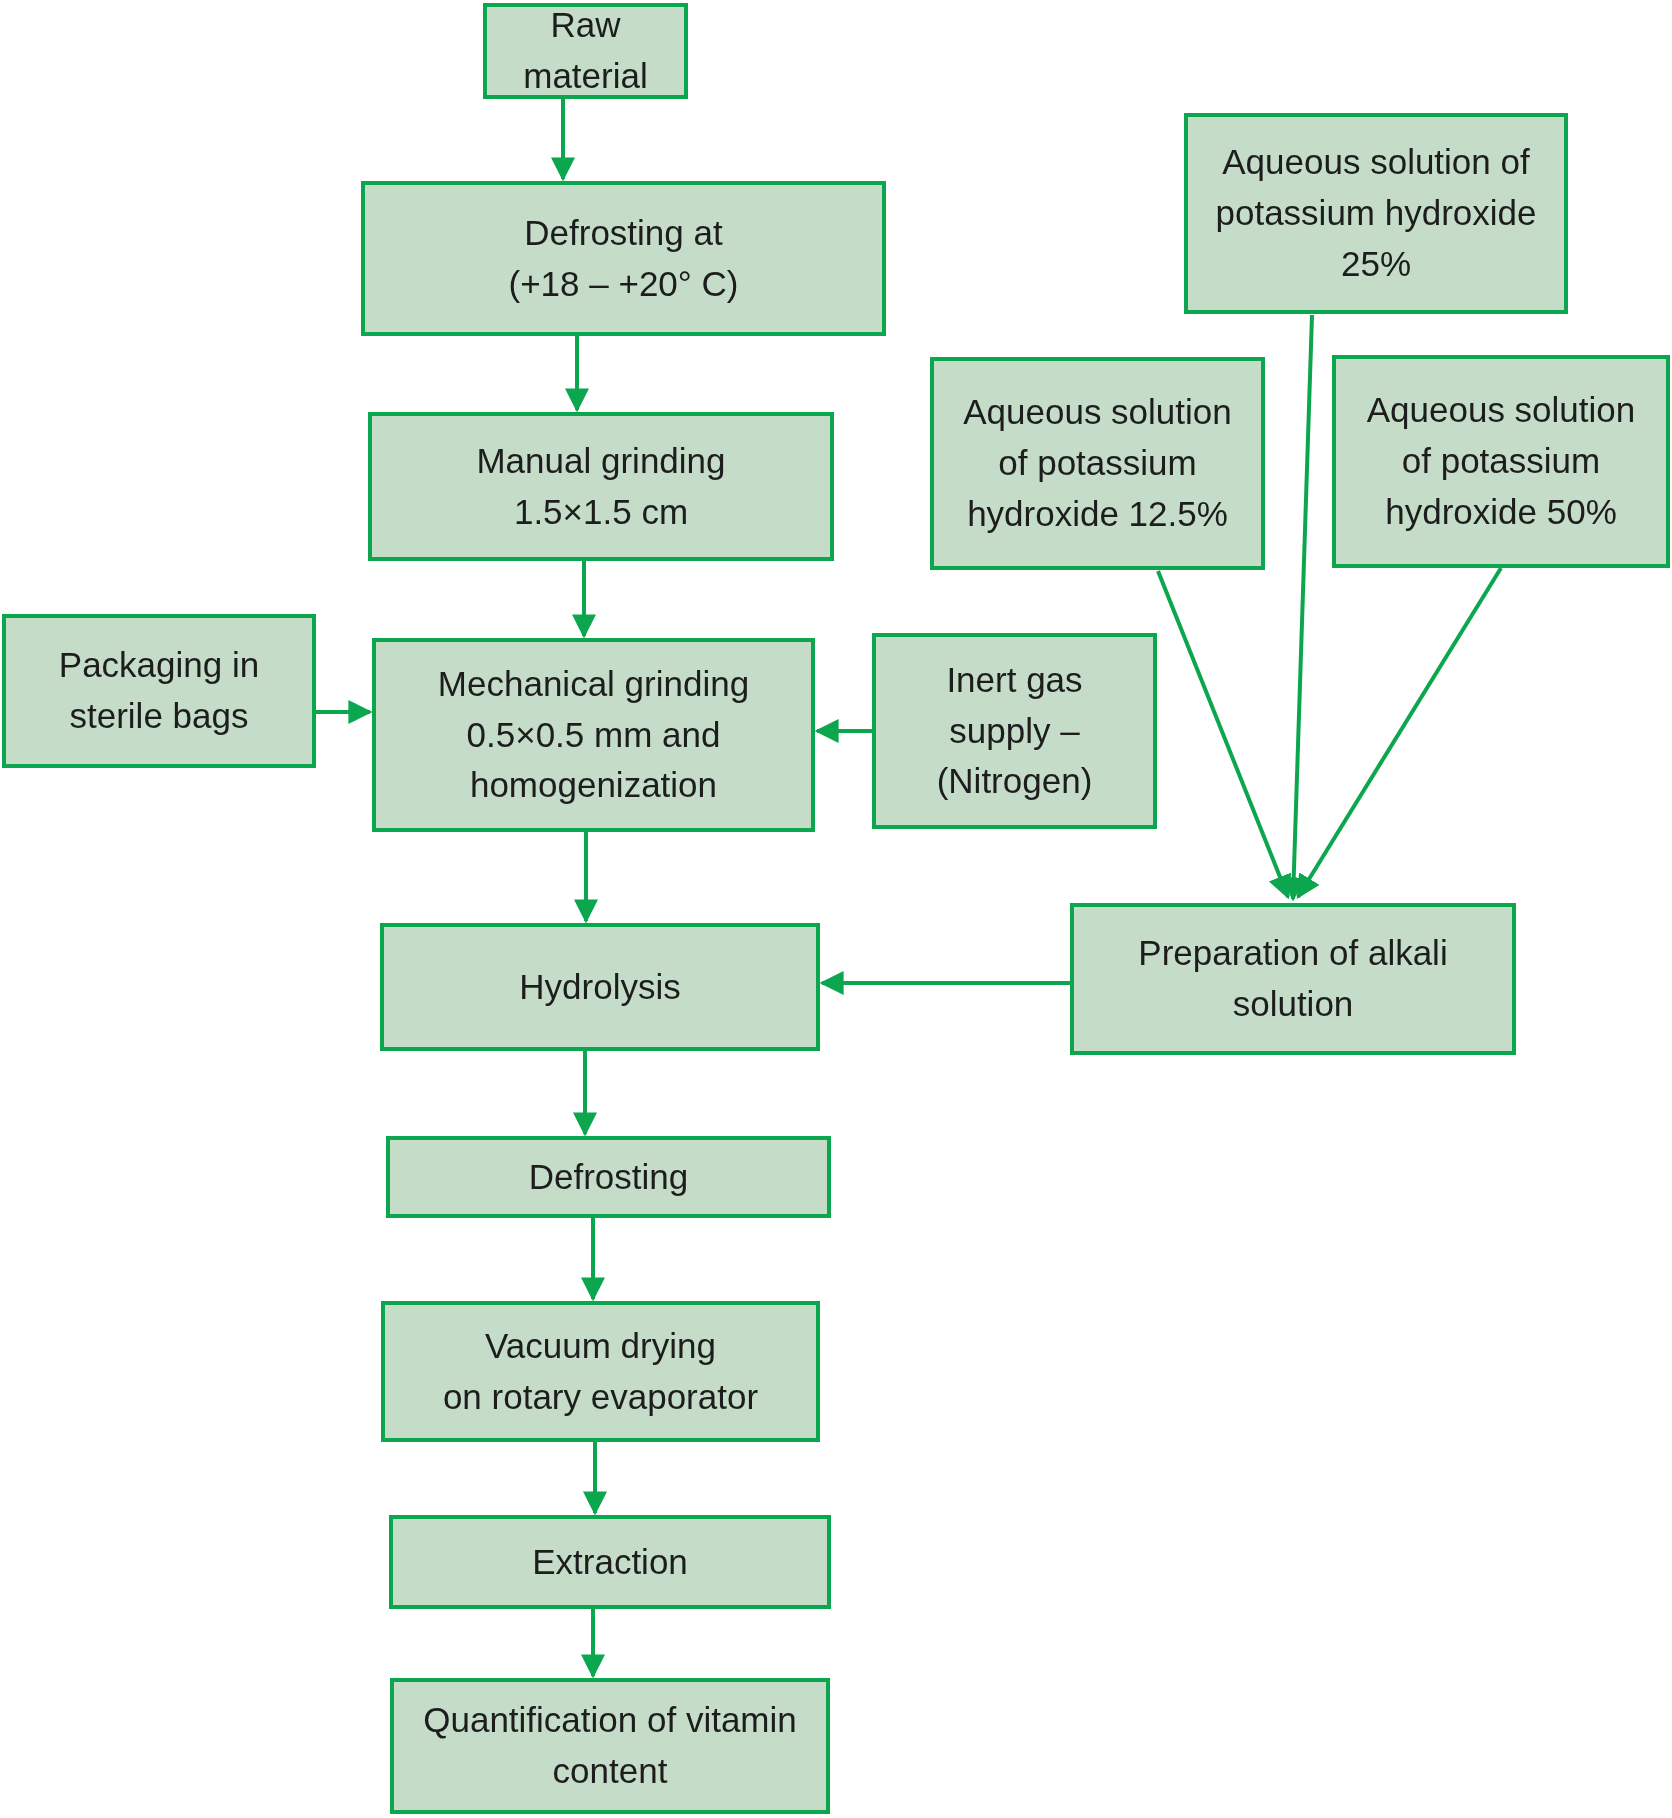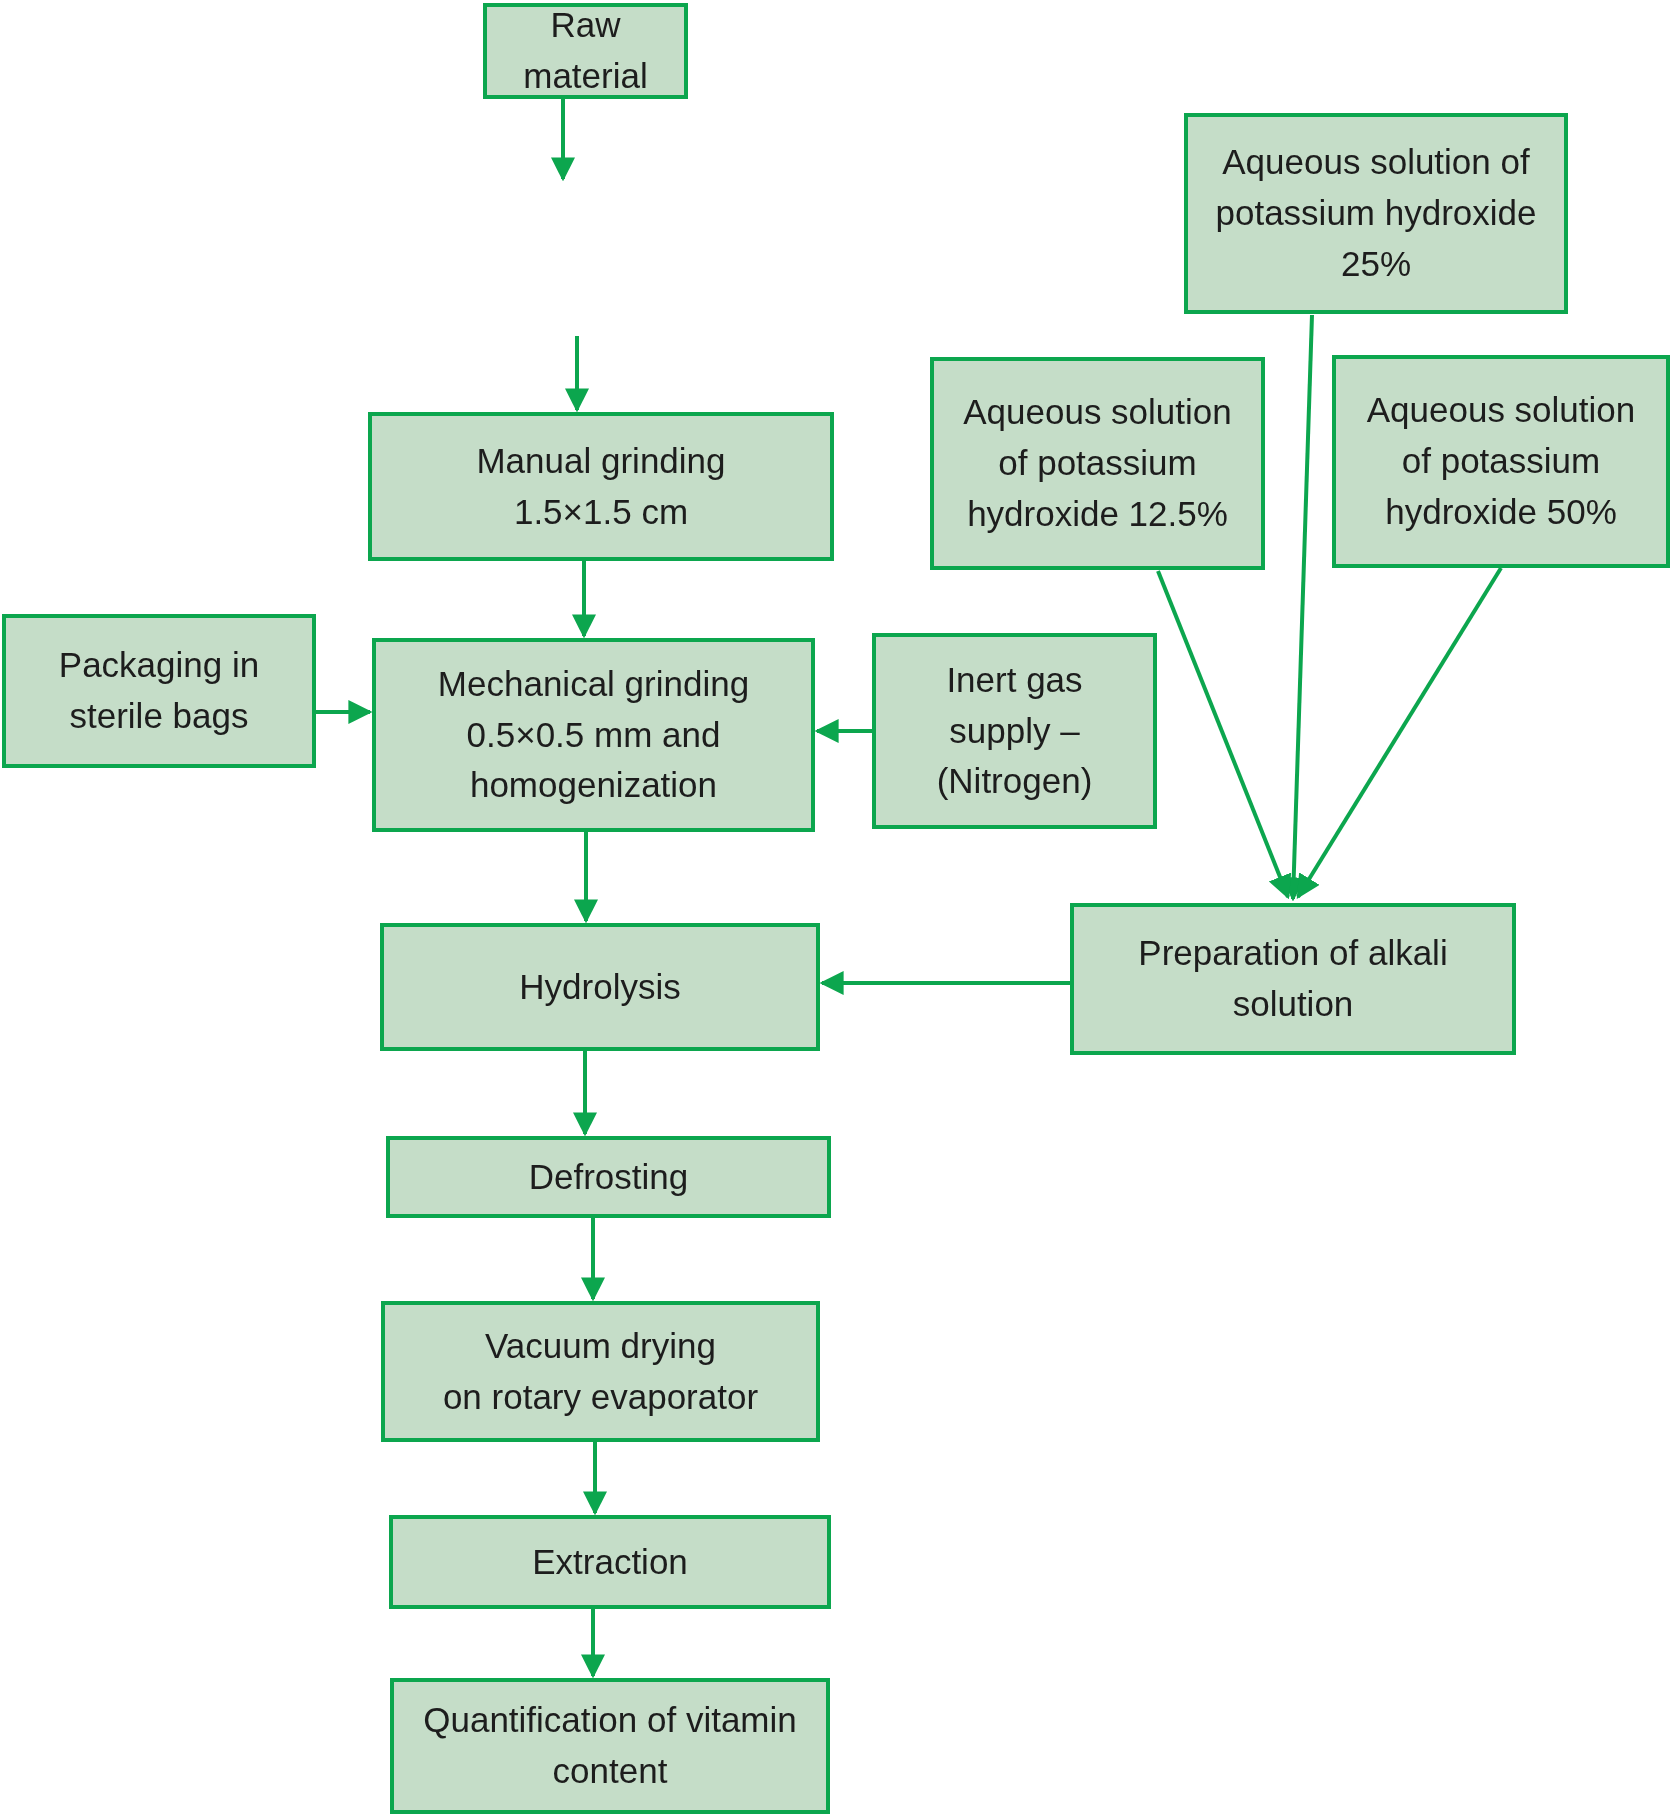--- a/index.html
+++ b/index.html
@@ -80,20 +80,22 @@
     <line class="edge" x1="875" y1="731" x2="817" y2="731" marker-end="url(#ah)"></line>
     <line class="edge" x1="1070" y1="983" x2="822" y2="983" marker-end="url(#ah)"></line>
     <line class="edge" x1="1312" y1="315" x2="1293" y2="899" marker-end="url(#ah)"></line>
     <line class="edge" x1="1158" y1="571" x2="1288" y2="897" marker-end="url(#ah)"></line>
     <line class="edge" x1="1501" y1="568" x2="1298" y2="897" marker-end="url(#ah)"></line>
   </svg>
 
   <div class="node" id="n-raw">Raw
 material</div>
 
+  <div class="node" id="n-defrost">Defrosting at
+(+18 – +20° C)</div>
 
   <div class="node" id="n-manual">Manual grinding
 1.5×1.5 cm</div>
 
   <div class="node" id="n-packaging">Packaging in
 sterile bags</div>
 
   <div class="node" id="n-mechanical">Mechanical grinding
 0.5×0.5 mm and
 homogenization</div>

